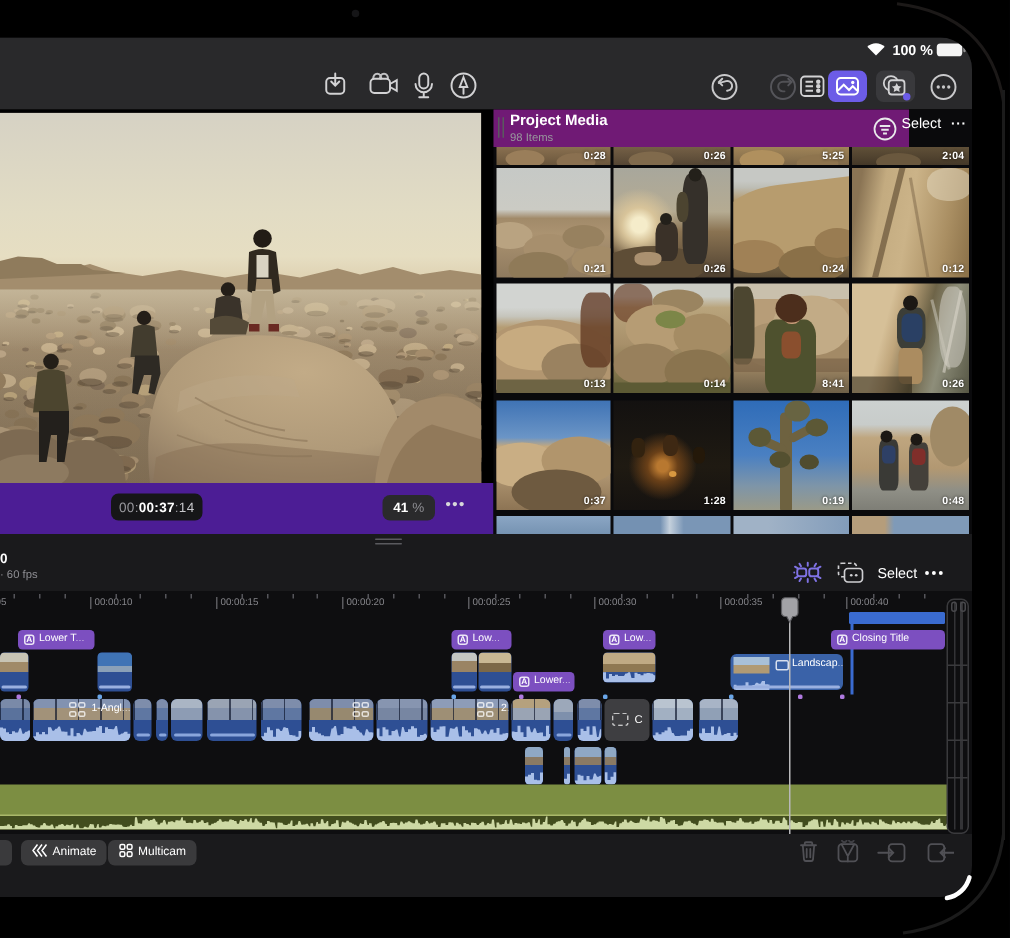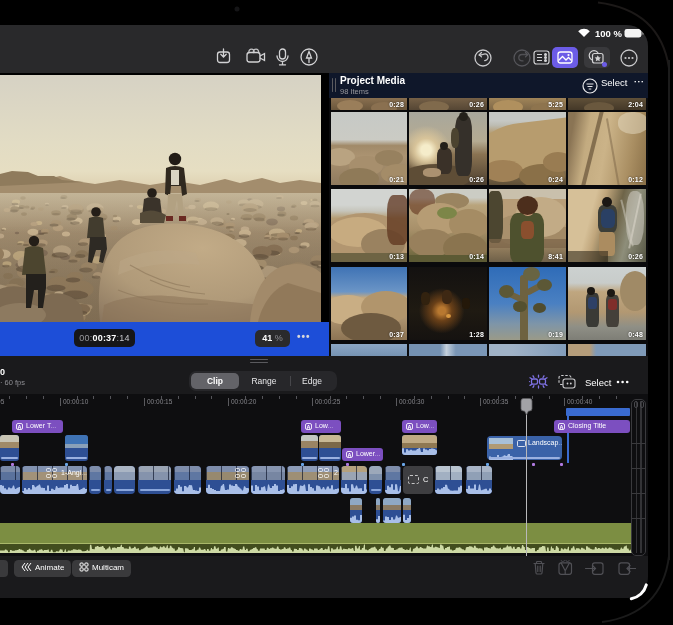--- a/index.html
+++ b/index.html
@@ -1,22 +1,22 @@
 <!DOCTYPE html>
 <html><head><meta charset="utf-8"><style>
 *{margin:0;padding:0;box-sizing:border-box}
 html,body{width:673px;height:625px;background:#000;overflow:hidden;font-family:"Liberation Sans",sans-serif;position:relative}
 .abs{position:absolute}
 #screen{position:absolute;left:0;top:25px;width:648px;height:573px;background:#0b0b0d;border-radius:0 21px 21px 0;overflow:hidden}
 #toolbar{position:absolute;left:0;top:0;width:648px;height:48px;background:#29292b}
 #main{position:absolute;left:0;top:48px;width:648px;height:283px;background:#000}
 #viewer{position:absolute;left:0;top:2px;width:321px;height:247px;overflow:hidden}
-#vbar{position:absolute;left:0;top:249px;width:329px;height:34px;background:#1d4ed8}
+#vbar{position:absolute;left:0;top:249px;width:329px;height:34px;background:#4c1d95}
 #panel{position:absolute;left:329px;top:0;width:319px;height:283px;background:#0a0a0c}
-#phead{position:absolute;left:0;top:0;width:319px;height:25px;background:#0f172a}
+#phead{position:absolute;left:0;top:0;width:277px;height:25px;background:#701a75}
 .cell{position:absolute;overflow:hidden;background:#555}
 .dur{position:absolute;right:3px;bottom:2px;color:#fff;font-size:7px;font-weight:700;text-shadow:0 0 2px rgba(0,0,0,.8);letter-spacing:.2px}
 #tl{position:absolute;left:0;top:331px;width:648px;height:242px;background:#1a1a1c}
 .ttl{position:absolute;height:12.5px;background:#7c4fc0;border-radius:3px;color:#fff;font-size:7px;line-height:12.5px;white-space:nowrap;overflow:hidden}
 .ttl .ab{display:inline-block;width:7px;height:7px;border:1px solid rgba(255,255,255,.85);border-radius:2px;font-size:5.5px;line-height:7px;text-align:center;vertical-align:-1px;margin:0 3px 0 4px;font-weight:700}
 .clip{position:absolute;border-radius:4px;overflow:hidden;background:#2e4f94}
 .seg{color:#e8e8ea;font-size:8.5px;line-height:16px;text-align:center;width:50px;float:left}
 .wf{position:absolute;left:0;bottom:0}
 .dot{position:absolute;width:3px;height:3px;border-radius:1px}
 </style></head>
@@ -704,26 +704,20 @@
         <div class="cell" style="left:160px;top:271px;width:77px;height:12px;background:linear-gradient(90deg,#a0b2c6 0 30%,#829cba 100%)"></div>
         <div class="cell" style="left:239px;top:271px;width:78px;height:12px;background:linear-gradient(90deg,#b59d7b 0 28%,#7f9ab8 36%)"></div>
       </div>
     </div>
     <div id="tl">
       <div class="abs" style="left:0;top:38px;width:648px;height:162px;background:#0e0e10"></div>
       <div class="abs" style="left:250px;top:2.5px;width:18px;height:1.5px;background:#5a5a5e;border-radius:1px"></div>
       <div class="abs" style="left:250px;top:5.5px;width:18px;height:1.5px;background:#5a5a5e;border-radius:1px"></div>
       <div class="abs" style="left:0;top:11px;font-size:9px;color:#fff;font-weight:700">0</div>
       <div class="abs" style="left:0;top:22px;font-size:7.5px;color:#8e8e93">· 60 fps</div>
-      <div class="abs" style="left:189px;top:15px;width:148px;height:20px;background:#27272a;border-radius:7px;padding:2px">
-        <div class="seg" style="background:#636368;border-radius:5px;color:#fff;font-weight:700;width:48px">Clip</div>
-        <div class="seg" style="width:50px">Range</div>
-        <div class="abs" style="left:101px;top:5px;width:1px;height:10px;background:#47474b"></div>
-        <div class="seg" style="width:46px">Edge</div>
-      </div>
       <svg class="abs" style="left:528px;top:16px" width="110" height="19" viewBox="0 0 110 19">
         <g stroke="#7f72e4" stroke-width="1.3" fill="none" stroke-linecap="round">
           <rect x="3.5" y="7" width="6" height="5.2" rx="1.6"></rect>
           <rect x="11.5" y="7" width="6" height="5.2" rx="1.6"></rect>
           <path d="M10.5 3.2 v 2 M10.5 14 v 2 M5 3.8 l 1 1.7 M16 3.8 l -1 1.7 M5 15.4 l 1 -1.7 M16 15.4 l -1 -1.7 M1.5 9.6 h 0 M2 5.8 l 1.7 1 M19 5.8 l -1.7 1 M2 13.4 l 1.7 -1 M19 13.4 l -1.7 -1"></path>
         </g>
         <g stroke="#cfcfd2" stroke-width="1.1" fill="none">
           <rect x="31" y="3.5" width="12" height="9" rx="2.2" stroke-dasharray="2.4 1.7"></rect>
           <rect x="35" y="7" width="12" height="9" rx="2.2" fill="#19191b"></rect>
           <circle cx="39.5" cy="11.5" r=".9" fill="#cfcfd2" stroke="none"></circle>

